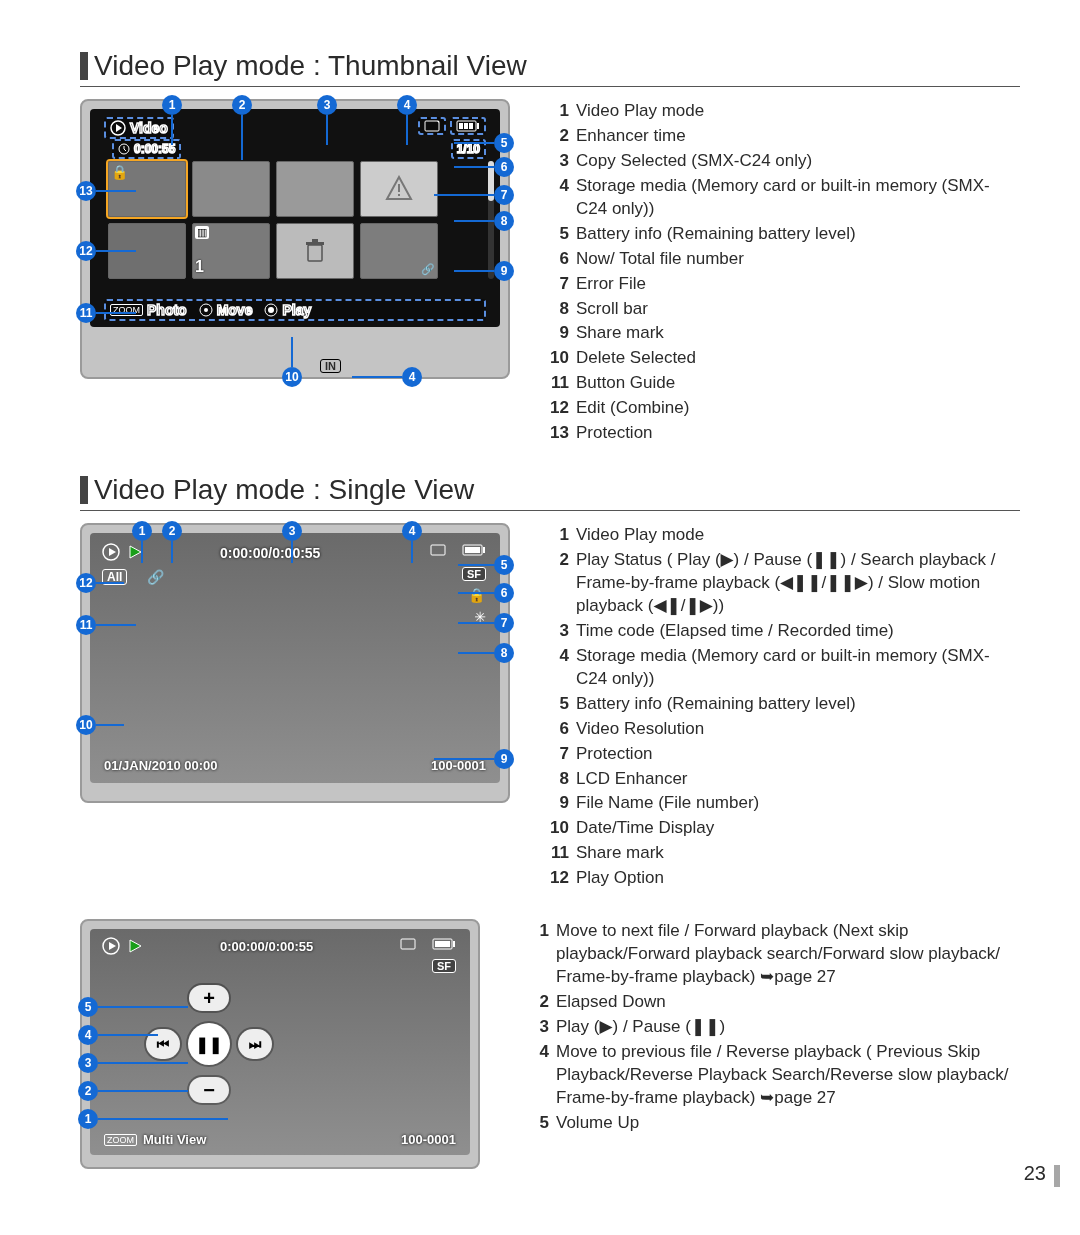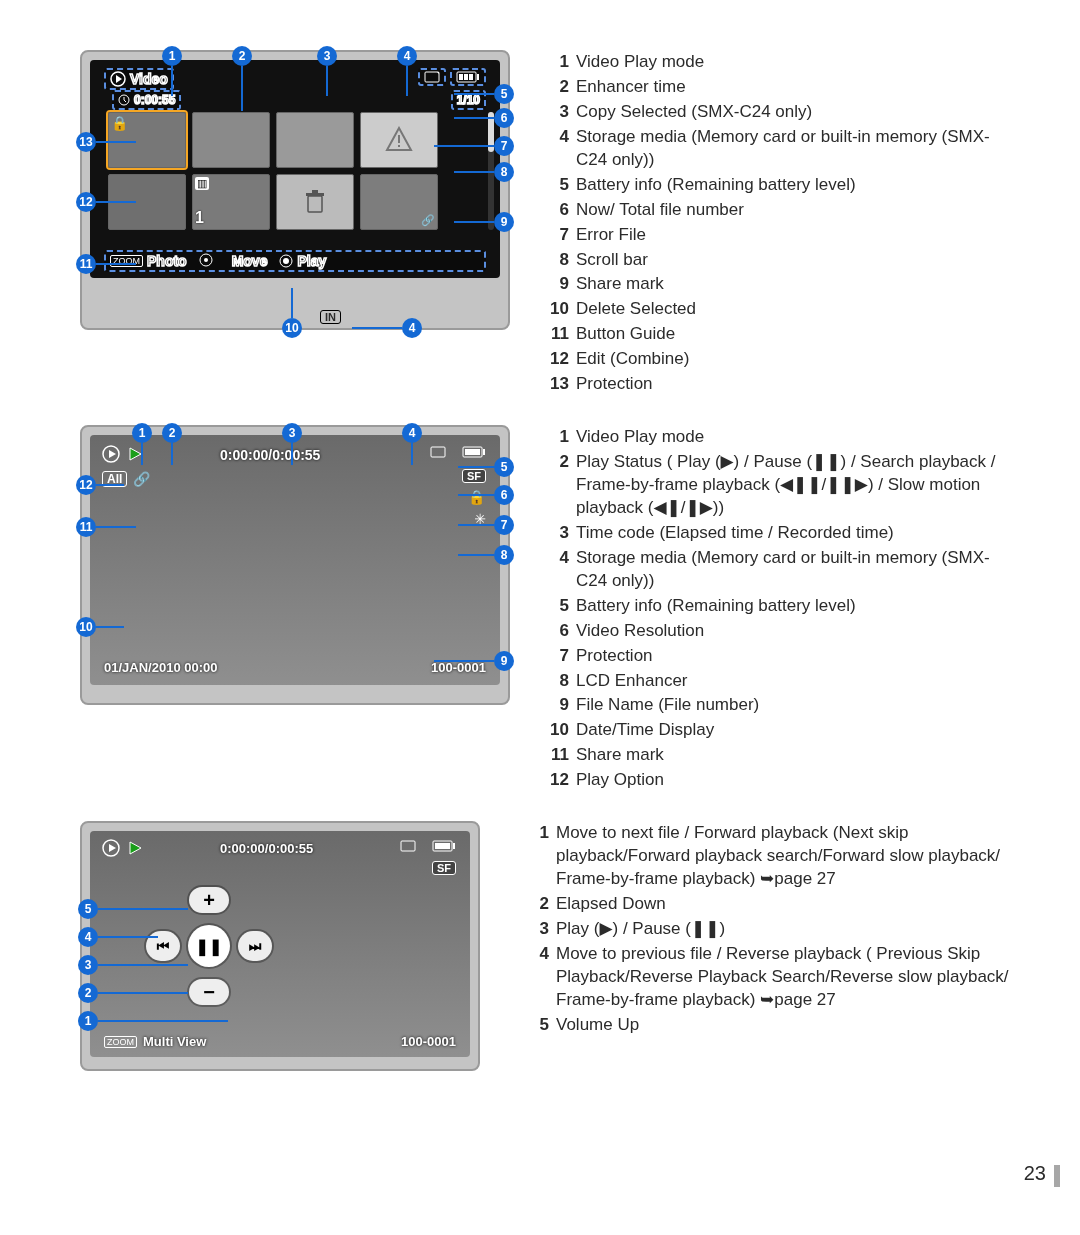--- a/index.html
+++ b/index.html
@@ -47,20 +47,21 @@
     font-family:Arial,sans-serif;}
   .line{position:absolute;background:var(--callout-blue);z-index:5;}
   .outline-text{ -webkit-text-stroke:1.5px #fff;color:#000;font-weight:700;}
   .svg-icon{vertical-align:middle;}
 </style>
 </head>
 <body>
 
 <div class="page">
 
+<h2 class="sec">Video Play mode : Thumbnail View</h2>
 
 <div class="block">
   <div class="figure-wrap">
     <div class="fig" style="height:280px;">
 
       <div class="callout" style="left:80px;top:-6px;">1</div>
       <div class="callout" style="left:150px;top:-6px;">2</div>
       <div class="callout" style="left:235px;top:-6px;">3</div>
       <div class="callout" style="left:315px;top:-6px;">4</div>
       <div class="line" style="left:89px;top:14px;width:2px;height:30px;"></div>
@@ -158,21 +159,21 @@
 
         <div style="position:absolute;right:6px;top:52px;width:6px;height:118px;background:#333;border-radius:3px;">
           <div style="position:absolute;top:0;left:0;width:6px;height:40px;background:#ddd;border-radius:3px;"></div>
         </div>
 
         <div style="position:absolute;left:14px;right:14px;bottom:6px;display:flex;gap:12px;" class="tag">
           <span style="display:flex;gap:4px;align-items:center;">
             <span style="border:1px solid #fff;font-size:9px;padding:0 2px;border-radius:2px;">ZOOM</span>
             <span class="outline-text">Photo</span>
           </span>
-          <span style="display:flex;gap:19px;">
+          <span style="display:flex;gap:4px;align-items:center;">
             <svg width="14" height="14">
                   <circle cx="7" cy="7" r="6" fill="none" stroke="#fff"></circle>
                   <circle cx="7" cy="7" r="2" fill="#fff"></circle>
                 </svg>
             <span class="outline-text">Move</span>
           </span>
           <span style="display:flex;gap:4px;align-items:center;">
             <svg width="14" height="14">
                   <circle cx="7" cy="7" r="6" fill="none" stroke="#fff"></circle>
                   <circle cx="7" cy="7" r="3" fill="#fff"></circle>
@@ -239,20 +240,21 @@
             </tr>
       <tr>
               <td class="num">13</td>
               <td class="txt">Protection</td>
             </tr>
     </tbody>
         </table>
   </div>
 </div>
 
+<h2 class="sec">Video Play mode : Single View</h2>
 
 <div class="block">
   <div class="figure-wrap">
     <div class="fig" style="height:280px;">
 
       <div class="callout" style="left:50px;top:-4px;">1</div>
       <div class="callout" style="left:80px;top:-4px;">2</div>
       <div class="callout" style="left:200px;top:-4px;">3</div>
       <div class="callout" style="left:320px;top:-4px;">4</div>
       <div class="line" style="left:59px;top:16px;width:2px;height:22px;"></div>
@@ -296,21 +298,21 @@
               </svg>
         </div>
         <div style="position:absolute;right:14px;top:10px;">
           <svg width="24" height="12">
                 <rect x="1" y="1" width="19" height="10" rx="1" fill="none" stroke="#fff"></rect>
                 <rect x="21" y="3" width="2" height="6" fill="#fff"></rect>
                 <rect x="3" y="3" width="15" height="6" fill="#fff"></rect>
               </svg>
         </div>
 
-        <div style="position:absolute;left:12px;top:36px;display:flex;gap:6px;align-items:center;">
+        <div style="position:absolute;left:12px;top:36px;display:flex;gap:20px;align-items:center;">
           <span style="border:1px solid #fff;padding:0 4px;border-radius:3px;font-size:12px;font-weight:700;">All</span>
           <span>🔗</span>
         </div>
         <div style="position:absolute;right:14px;top:34px;display:flex;flex-direction:column;gap:6px;align-items:flex-end;">
           <span style="border:1px solid #fff;padding:0 4px;border-radius:3px;font-size:11px;font-weight:700;background:rgba(0,0,0,.4);">SF</span>
           <span>🔒</span>
           <span>✳</span>
         </div>
 
         <div style="position:absolute;left:14px;bottom:10px;font-weight:700;text-shadow:0 0 3px #000;font-size:13px;">01/JAN/2010 00:00</div>

